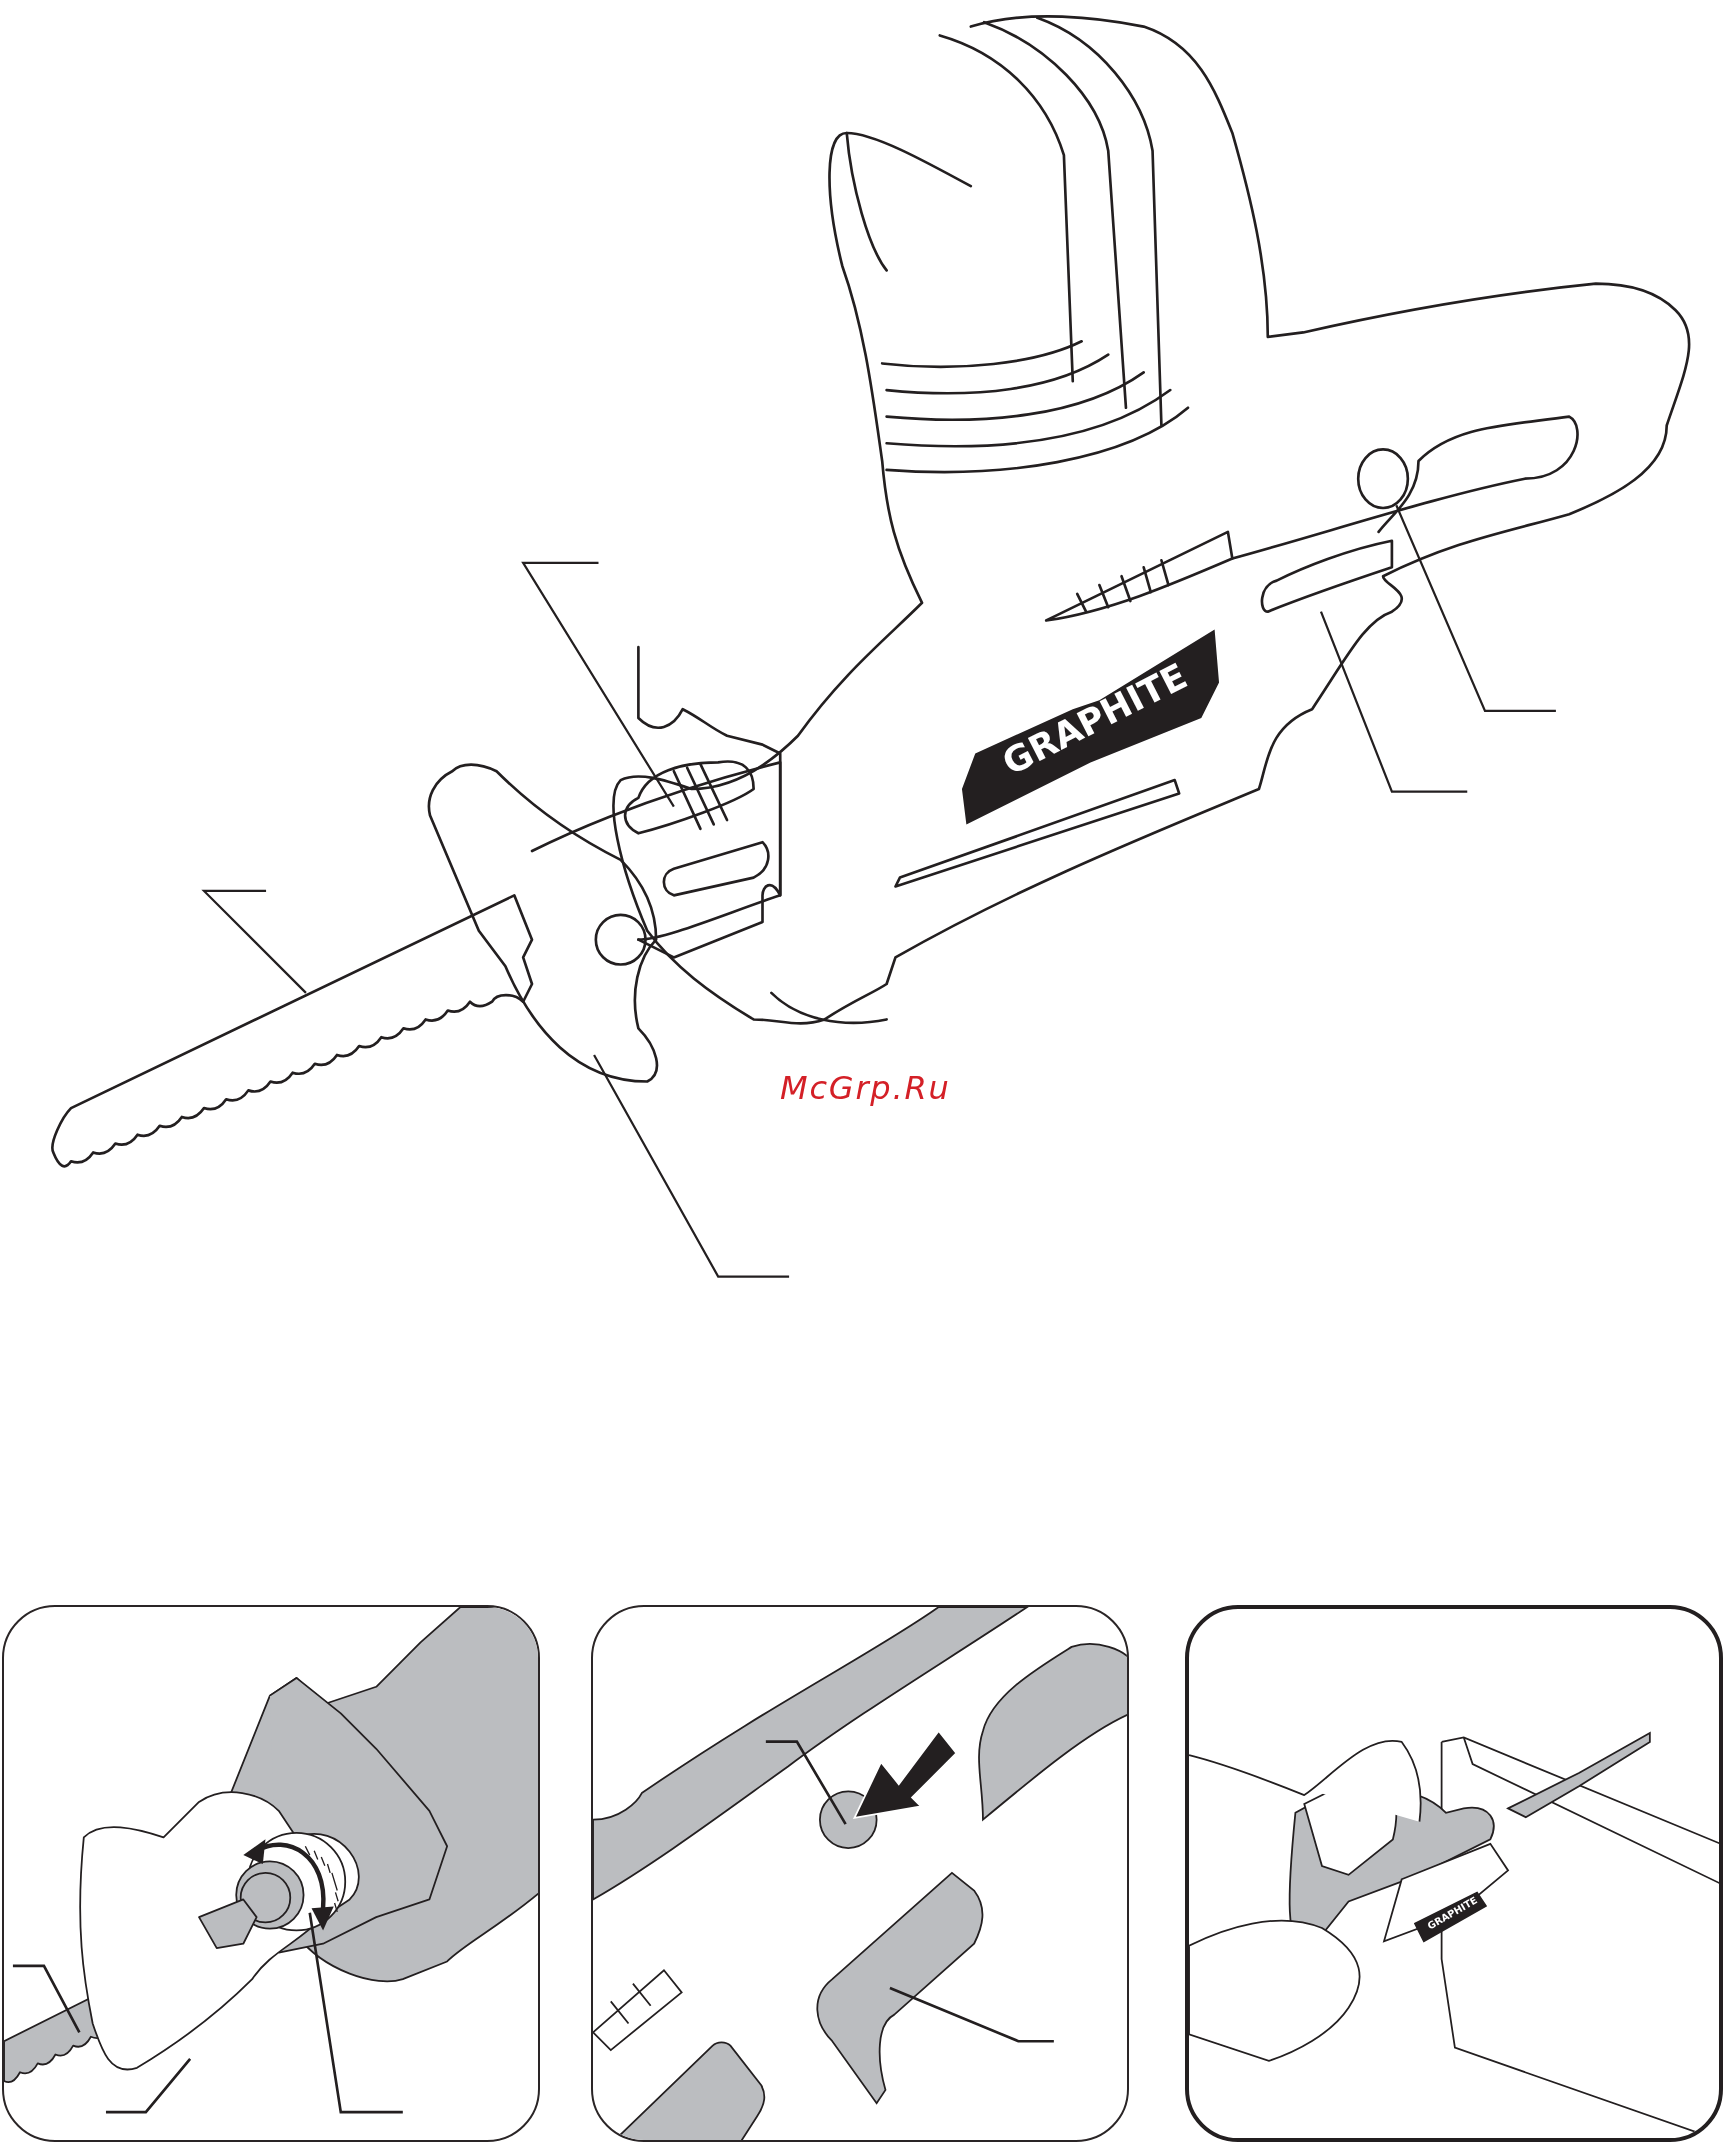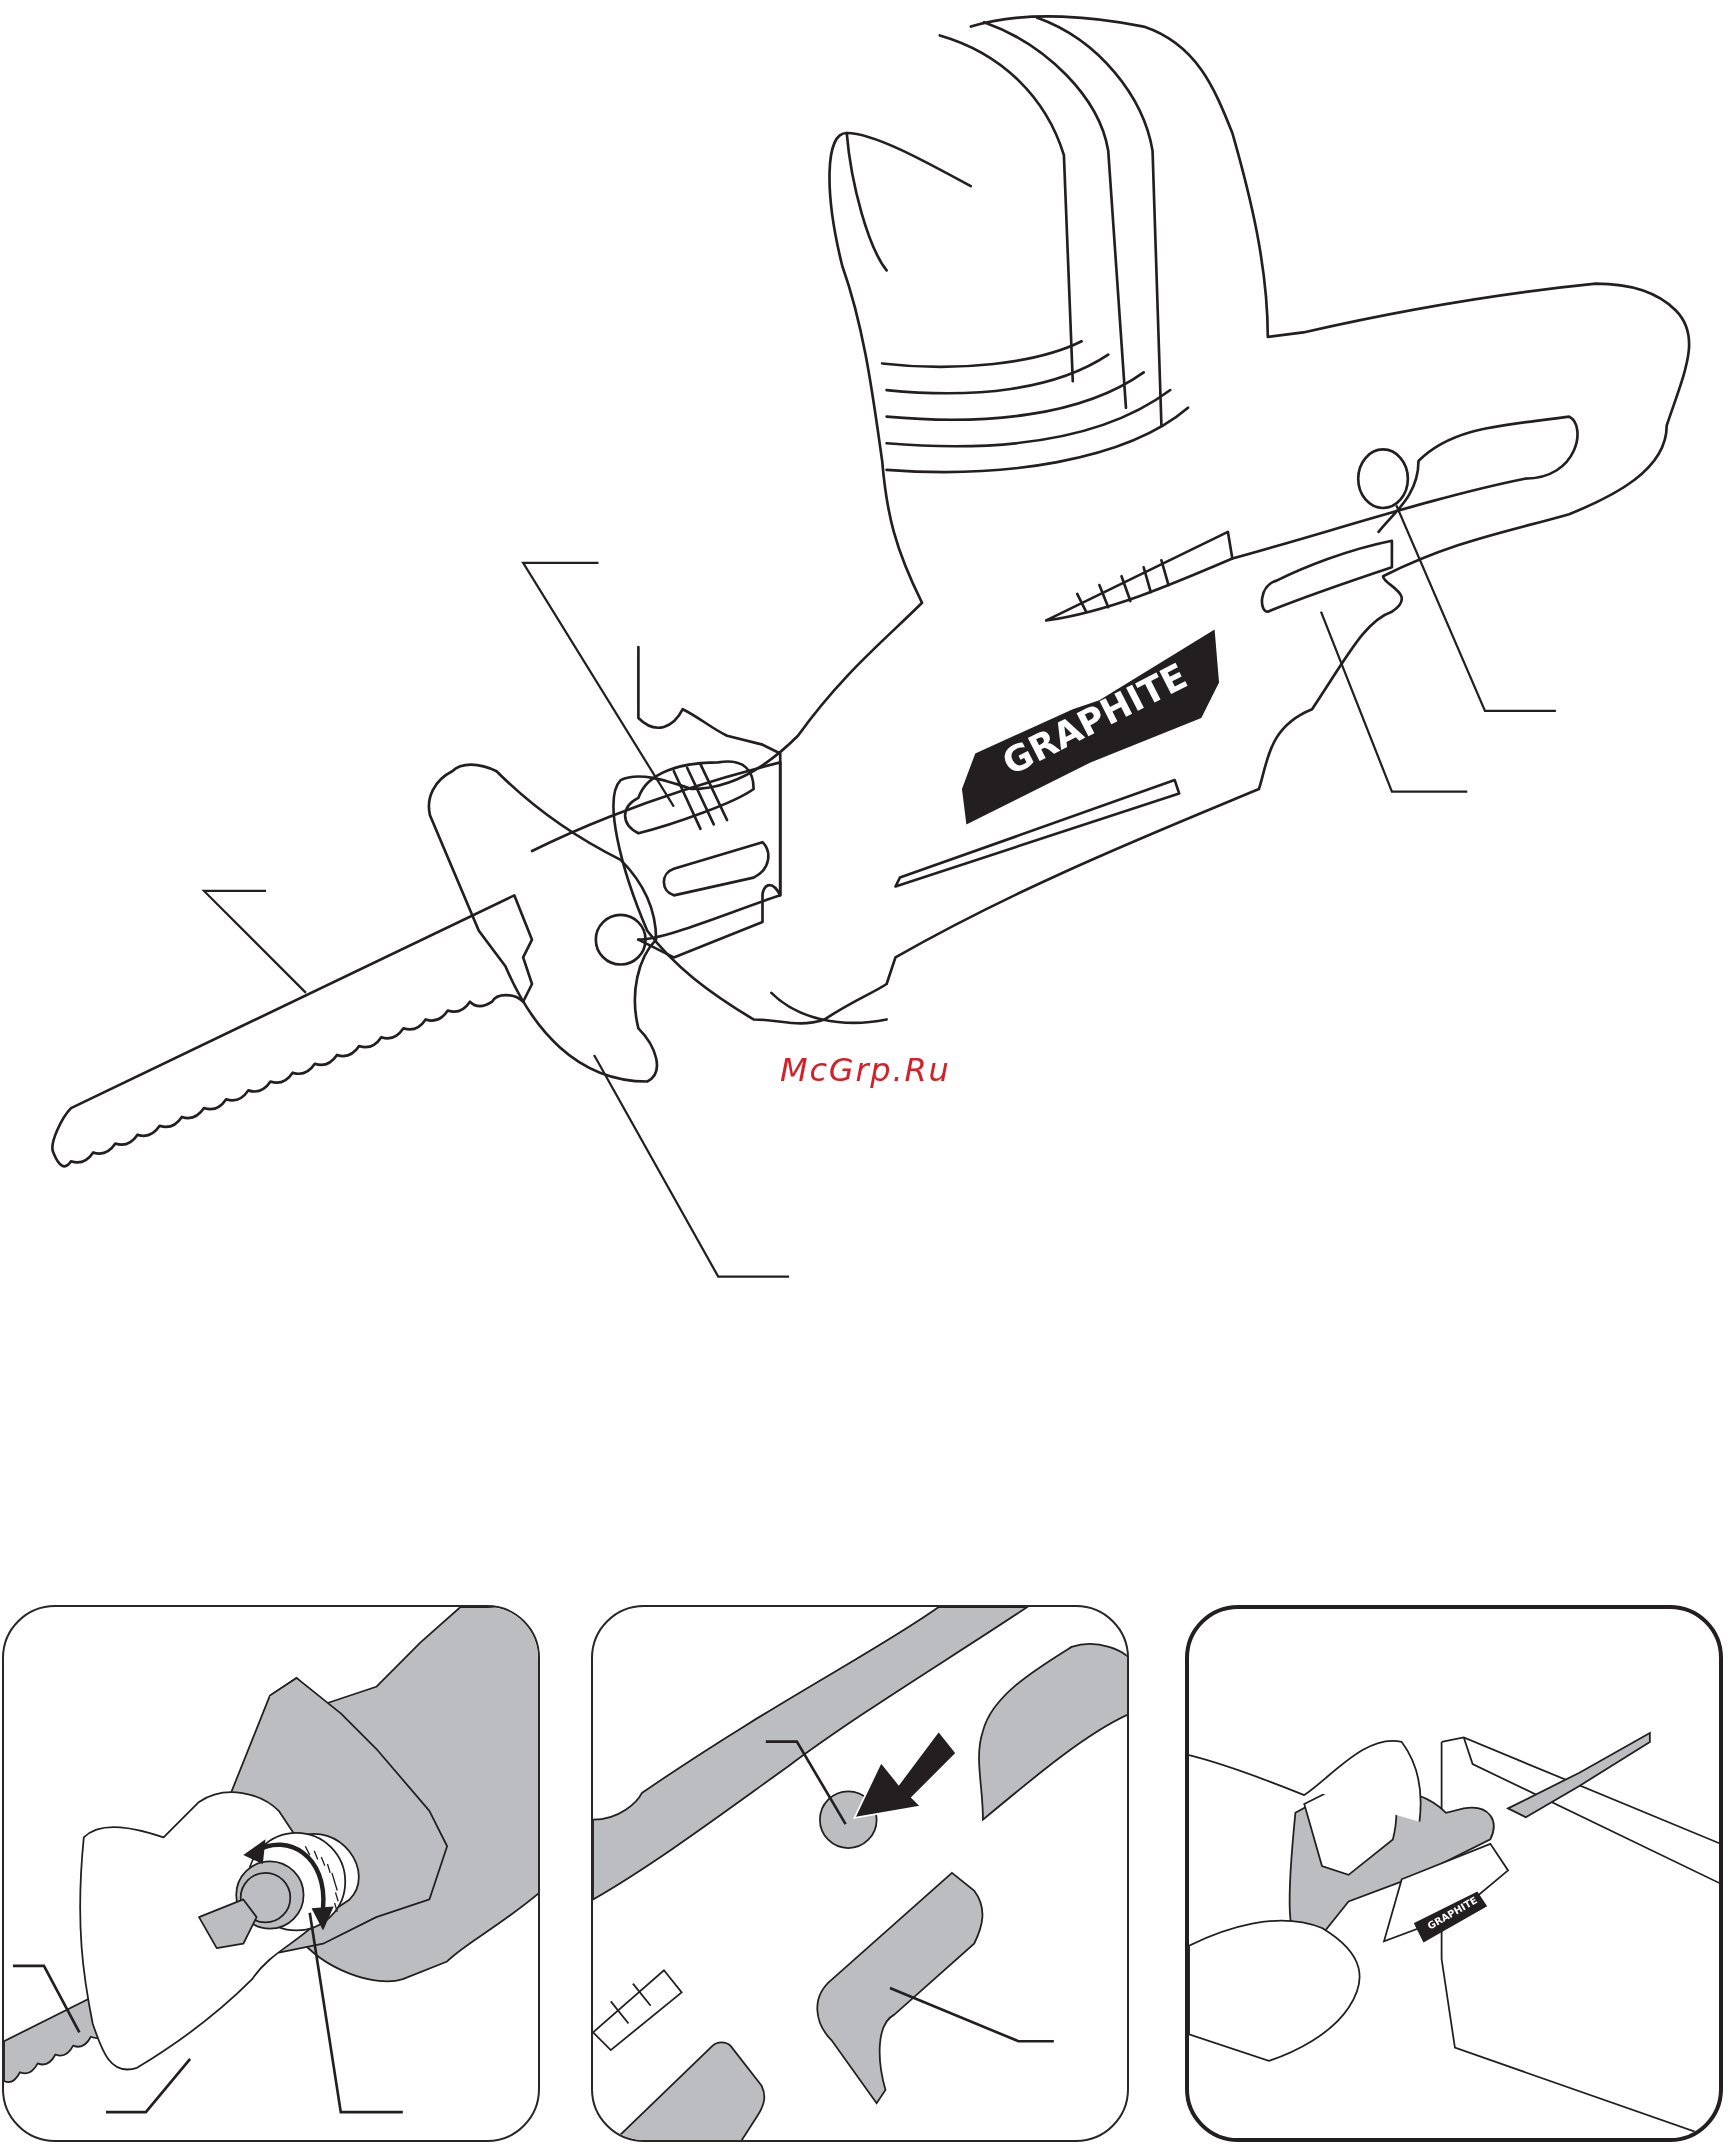--- a/index.html
+++ b/index.html
@@ -64,21 +64,21 @@
 
   <g fill="none" stroke="#231f20" stroke-width="2.5">
     <path d="M675 635 L 590 635 L 760 910"></path>
     <path d="M300 1005 L 230 1005 L 345 1120"></path>
     <path d="M890 1440 L 810 1440 L 670 1190"></path>
     <path d="M1755 802 L 1675 802 L 1575 570"></path>
     <path d="M1655 893 L 1570 893 L 1490 690"></path>
   </g>
 </svg>
 
-<div class="watermark" style="color:#d42027;">McGrp.Ru</div>
+<div class="watermark" style="color:#d42027;margin-top:18px;">McGrp.Ru</div>
 
 <div class="panel p1">
   <svg width="538" height="537" viewBox="0 0 607 606">
     <g stroke="#231f20" stroke-width="2" stroke-linejoin="round">
       <path d="M515 0 L 607 0 L 607 320 C 560 360, 520 380, 500 400 L 450 420 C 420 430, 360 410, 330 370 L 280 300 L 240 250 L 300 100 L 330 80 L 360 110 L 420 90 L 470 40 Z" fill="#bbbdc0"></path>
       <path d="M300 100 L 330 80 L 380 120 L 420 160 L 480 230 L 500 270 L 480 330 L 420 350 L 360 380 L 310 390" fill="#bbbdc0"></path>
       <path d="M0 490 L 160 410 L 170 430 L 180 450 L 160 470 Q 150 480 140 470 Q 130 485 120 478 Q 110 490 98 485 Q 90 500 78 495 Q 70 510 58 505 Q 50 520 38 515 Q 30 530 18 525 Q 10 540 0 535 Z" fill="#bbbdc0"></path>
       <path d="M90 260 C 110 240, 150 250, 180 260 L 220 220 C 250 200, 290 210, 310 230 L 330 260 C 380 240, 420 300, 390 330 L 360 350 C 330 380, 300 390, 280 420 C 240 460, 200 490, 150 520 C 120 530, 110 500, 100 470 C 90 420, 80 360, 90 260 Z" fill="#ffffff"></path>
       <circle cx="330" cy="310" r="55" fill="#ffffff"></circle>
       <circle cx="300" cy="325" r="38" fill="#bbbdc0"></circle>

